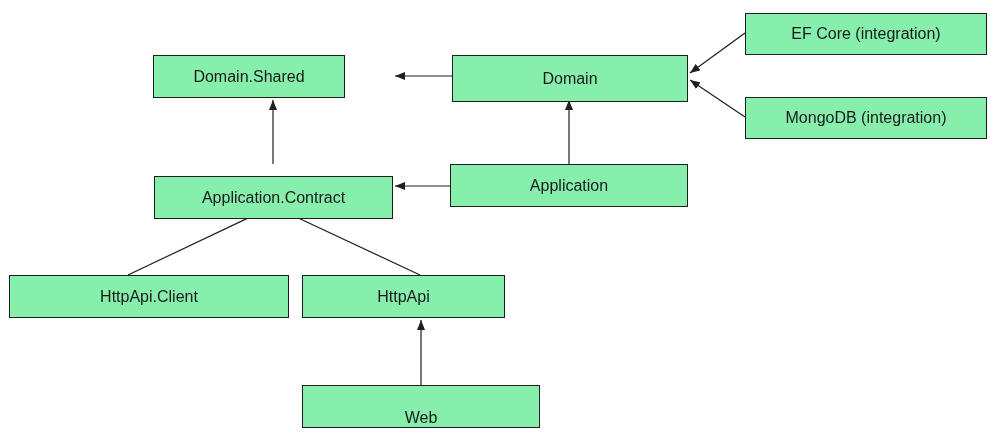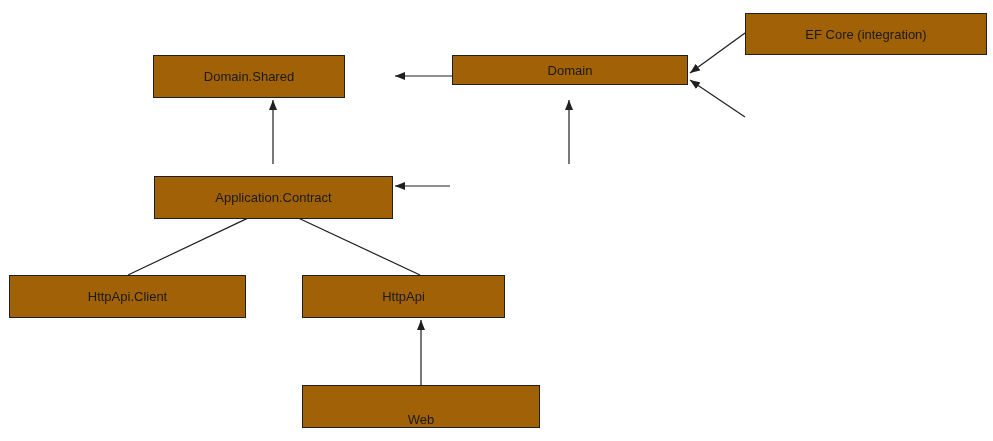--- a/index.html
+++ b/index.html
@@ -22,38 +22,38 @@
     width: 993px;
     height: 441px;
   }
   .edges line {
     stroke: #1f1f1f;
     stroke-width: 1.2;
   }
   .node {
     position: absolute;
     box-sizing: border-box;
-    background: #a16207;
+    background: #86efac;
     border: 1px solid #1f1f1f;
     display: flex;
     align-items: center;
     justify-content: center;
-    font-size: 13px;
+    font-size: 16px;
     color: #1a1a1a;
     text-align: center;
     white-space: nowrap;
   }
   
   #n-domain-shared       { left: 153px; top: 55px;  width: 192px; height: 43px; }
-  #n-domain              { left: 452px; top: 55px;  width: 236px; height: 30px; }
+  #n-domain              { left: 452px; top: 55px;  width: 236px; height: 47px; }
   #n-ef-core             { left: 745px; top: 13px;  width: 242px; height: 42px; }
   #n-mongodb             { left: 745px; top: 97px;  width: 242px; height: 42px; }
   #n-application-contract{ left: 154px; top: 176px; width: 239px; height: 43px; }
   #n-application         { left: 450px; top: 164px; width: 238px; height: 43px; }
-  #n-httpapi-client      { left: 9px;   top: 275px; width: 237px; height: 43px; }
+  #n-httpapi-client      { left: 9px;   top: 275px; width: 280px; height: 43px; }
   #n-httpapi             { left: 302px; top: 275px; width: 203px; height: 43px; }
   #n-web                 { left: 302px; top: 385px; width: 238px; height: 43px; align-items: flex-end; }
 </style>
 </head>
 <body>
 
 <div class="canvas">
 
   <svg class="edges" viewBox="0 0 993 441" xmlns="http://www.w3.org/2000/svg">
     <defs>
@@ -74,22 +74,28 @@
 
   <div class="node" id="n-domain-shared">
     <span>Domain.Shared</span>
   </div>
   <div class="node" id="n-domain">
     <span>Domain</span>
   </div>
   <div class="node" id="n-ef-core">
     <span>EF Core (integration)</span>
   </div>
+  <div class="node" id="n-mongodb">
+    <span>MongoDB (integration)</span>
+  </div>
   <div class="node" id="n-application-contract">
     <span>Application.Contract</span>
+  </div>
+  <div class="node" id="n-application">
+    <span>Application</span>
   </div>
   <div class="node" id="n-httpapi-client">
     <span>HttpApi.Client</span>
   </div>
   <div class="node" id="n-httpapi">
     <span>HttpApi</span>
   </div>
   <div class="node" id="n-web">
     <span>Web</span>
   </div>

